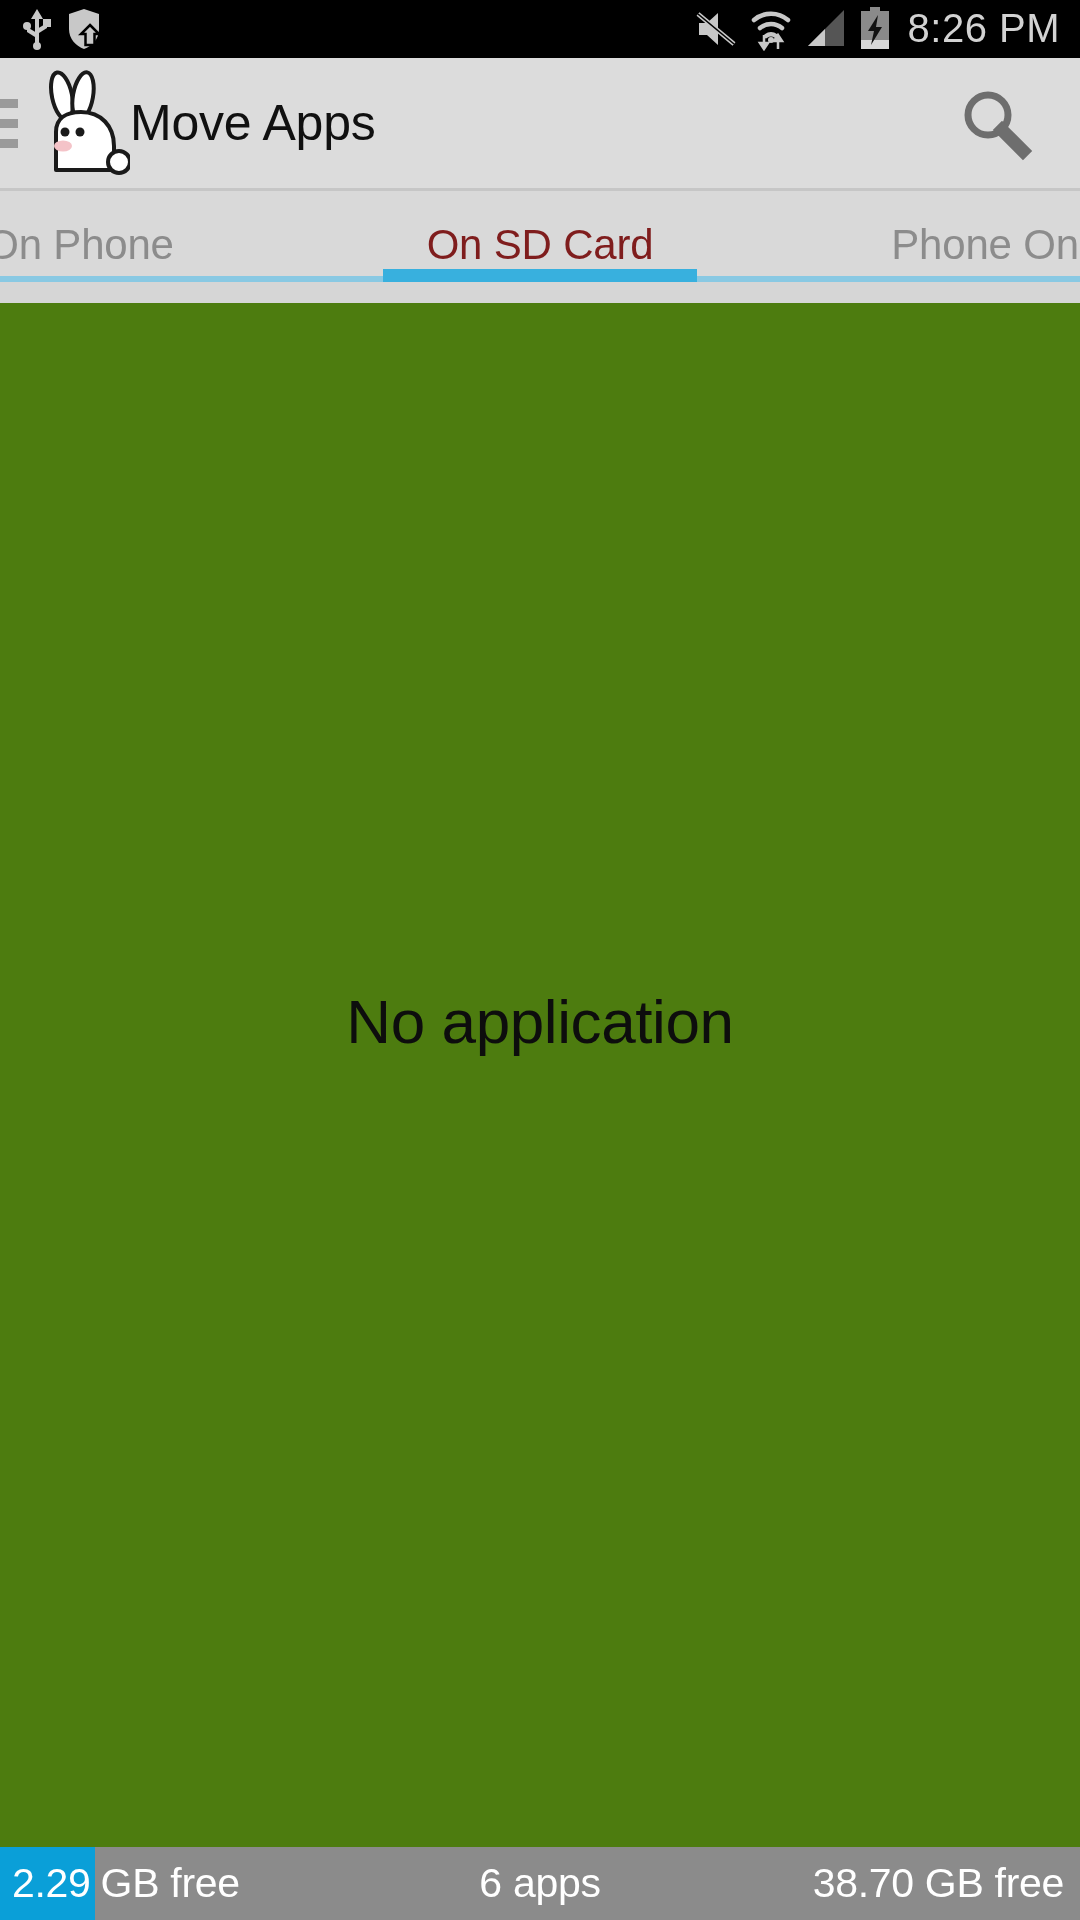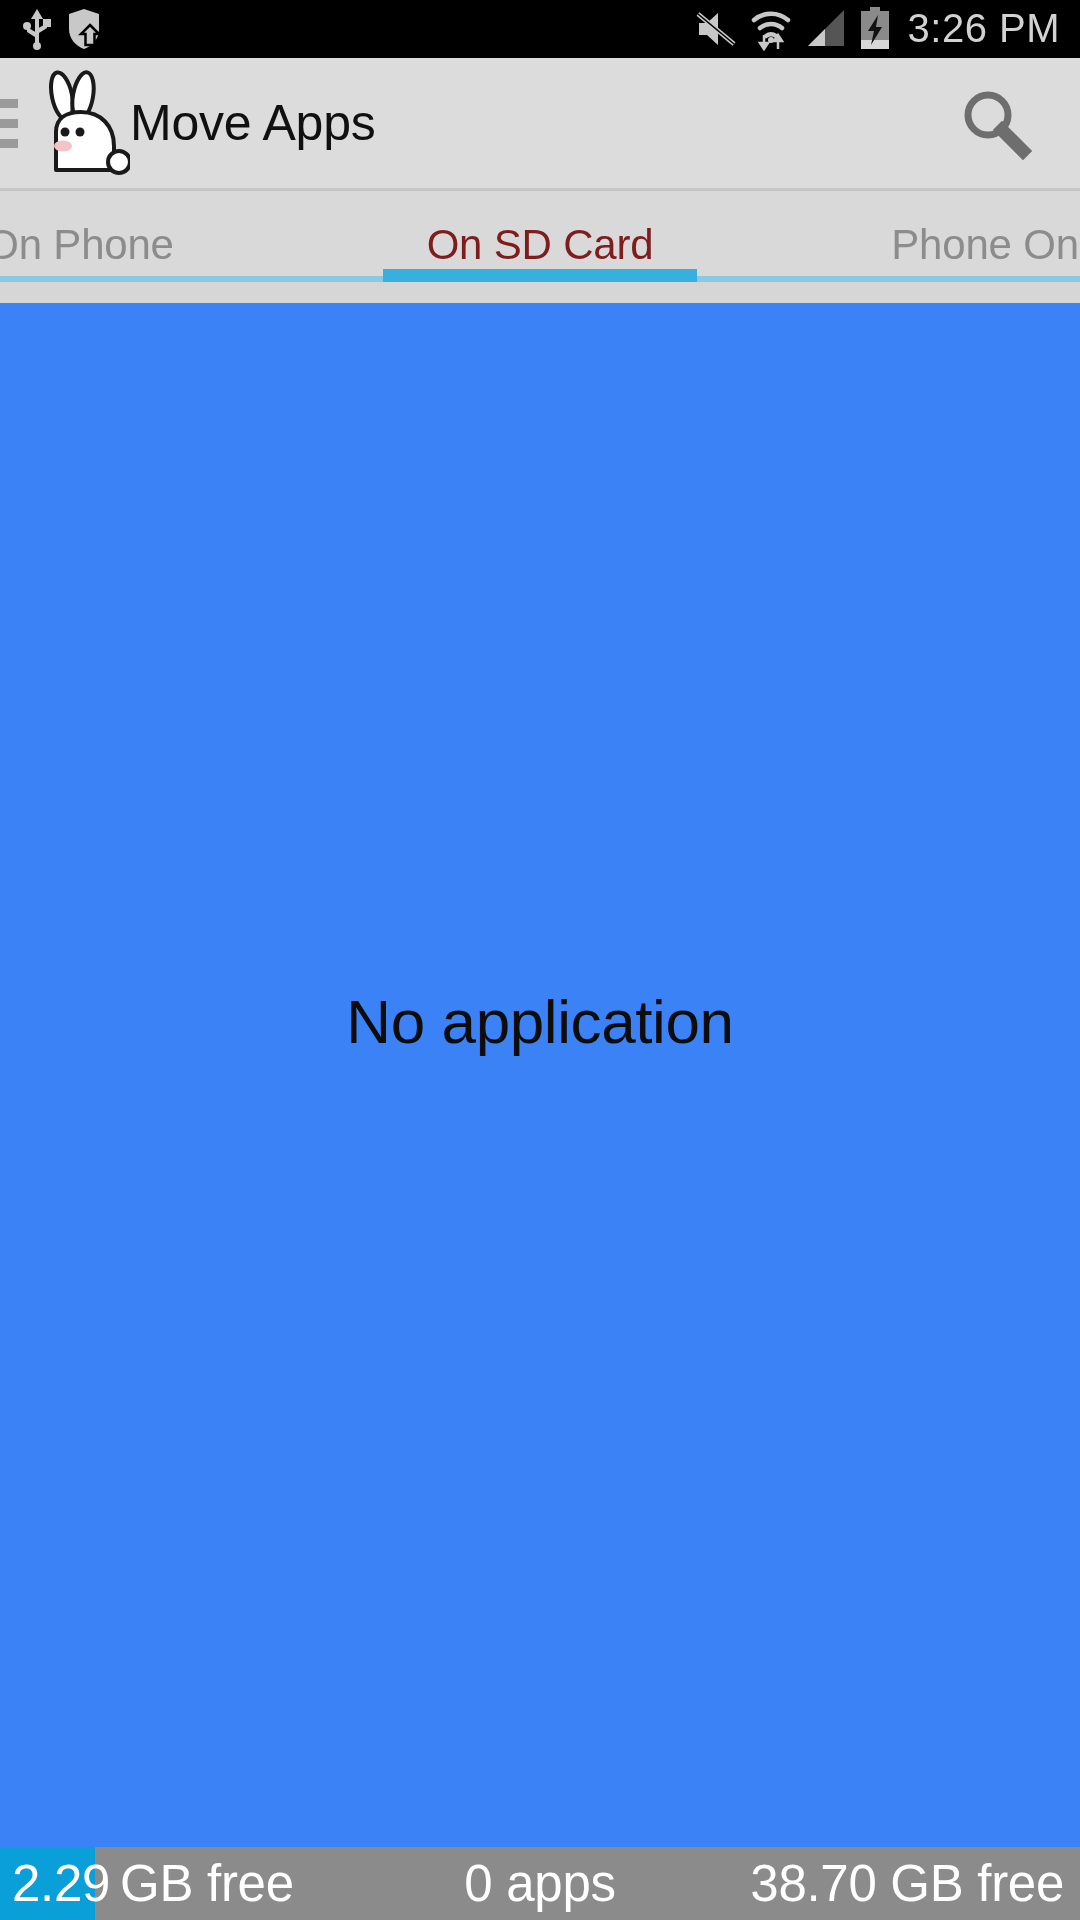--- a/index.html
+++ b/index.html
@@ -72,37 +72,37 @@
     background:#89c9e3;
   }
   .tab-indicator {
     position:absolute; bottom:0; left:383px; width:314px; height:13px;
     background:#38b0de;
   }
 
   
   .content {
     position:absolute; top:303px; left:0; width:1080px; height:1544px;
-    background:#3b82f6; display:flex; align-items:center; justify-content:center;
+    background:#4d7c0f; display:flex; align-items:center; justify-content:center;
   }
   .empty-msg {
     font-size:62px; color:#0d0d0d; font-weight:400; letter-spacing:-0.4px;
     margin-top:-108px;
   }
 
   
   .bottombar {
     position:absolute; bottom:0; left:0; width:1080px; height:73px;
     background:#8b8b8b; display:flex; align-items:center; overflow:hidden;
   }
   .usage-fill {
     position:absolute; left:0; top:0; height:73px; width:95px; background:#0a9fd8;
   }
   .bb-item {
-    position:relative; z-index:2; font-size:51px; color:#ffffff;
+    position:relative; z-index:2; font-size:41px; color:#ffffff;
     line-height:1; white-space:nowrap; letter-spacing:-0.3px;
   }
   .bb-left  { position:absolute; left:12px;  z-index:2; display:flex; gap:10px; align-items:baseline; }
   .bb-mid   { position:absolute; left:0; width:1080px; text-align:center; z-index:2; }
   .bb-right { position:absolute; right:16px; z-index:2; }
 </style>
 </head>
 <body>
 
 <div id="screen">
@@ -145,21 +145,21 @@
       <svg class="sb-icon" width="44" height="42" viewBox="0 0 44 42">
         <path d="M40 2 L40 38 L4 38 Z" fill="#555555"></path>
         <path d="M21 21 L21 38 L4 38 Z" fill="#c8c8c8"></path>
       </svg>
       <svg class="sb-icon" width="30" height="44" viewBox="0 0 30 44">
         <rect x="10" y="0" width="10" height="5" fill="#8a8a8a"></rect>
         <rect x="1" y="4" width="28" height="38" fill="#8a8a8a"></rect>
         <rect x="1" y="33" width="28" height="9" fill="#d8d8d8"></rect>
         <path d="M18 8 L8 24 L14 24 L11 38 L22 20 L16 20 Z" fill="#111"></path>
       </svg>
-      <div class="sb-clock">3:26 PM</div>
+      <div class="sb-clock">8:26 PM</div>
     </div>
   </div>
 
   <div class="appbar">
     <div class="hamburger">
       <span></span>
         <span></span>
         <span></span>
     </div>
 
@@ -202,20 +202,20 @@
     <div class="empty-msg">No application</div>
   </div>
 
   <div class="bottombar">
     <div class="usage-fill"></div>
     <div class="bb-left">
       <span class="bb-item">2.29</span>
       <span class="bb-item">GB free</span>
     </div>
     <div class="bb-mid">
-      <span class="bb-item">0 apps</span>
+      <span class="bb-item">6 apps</span>
     </div>
     <div class="bb-right">
       <span class="bb-item">38.70 GB free</span>
     </div>
   </div>
 
 </div>
 
 </body></html>

